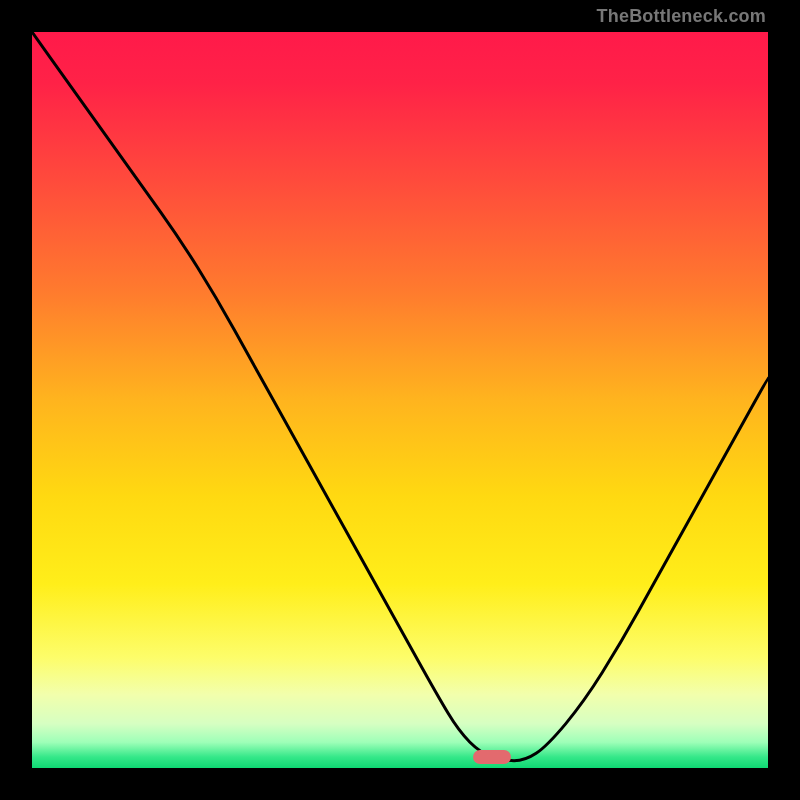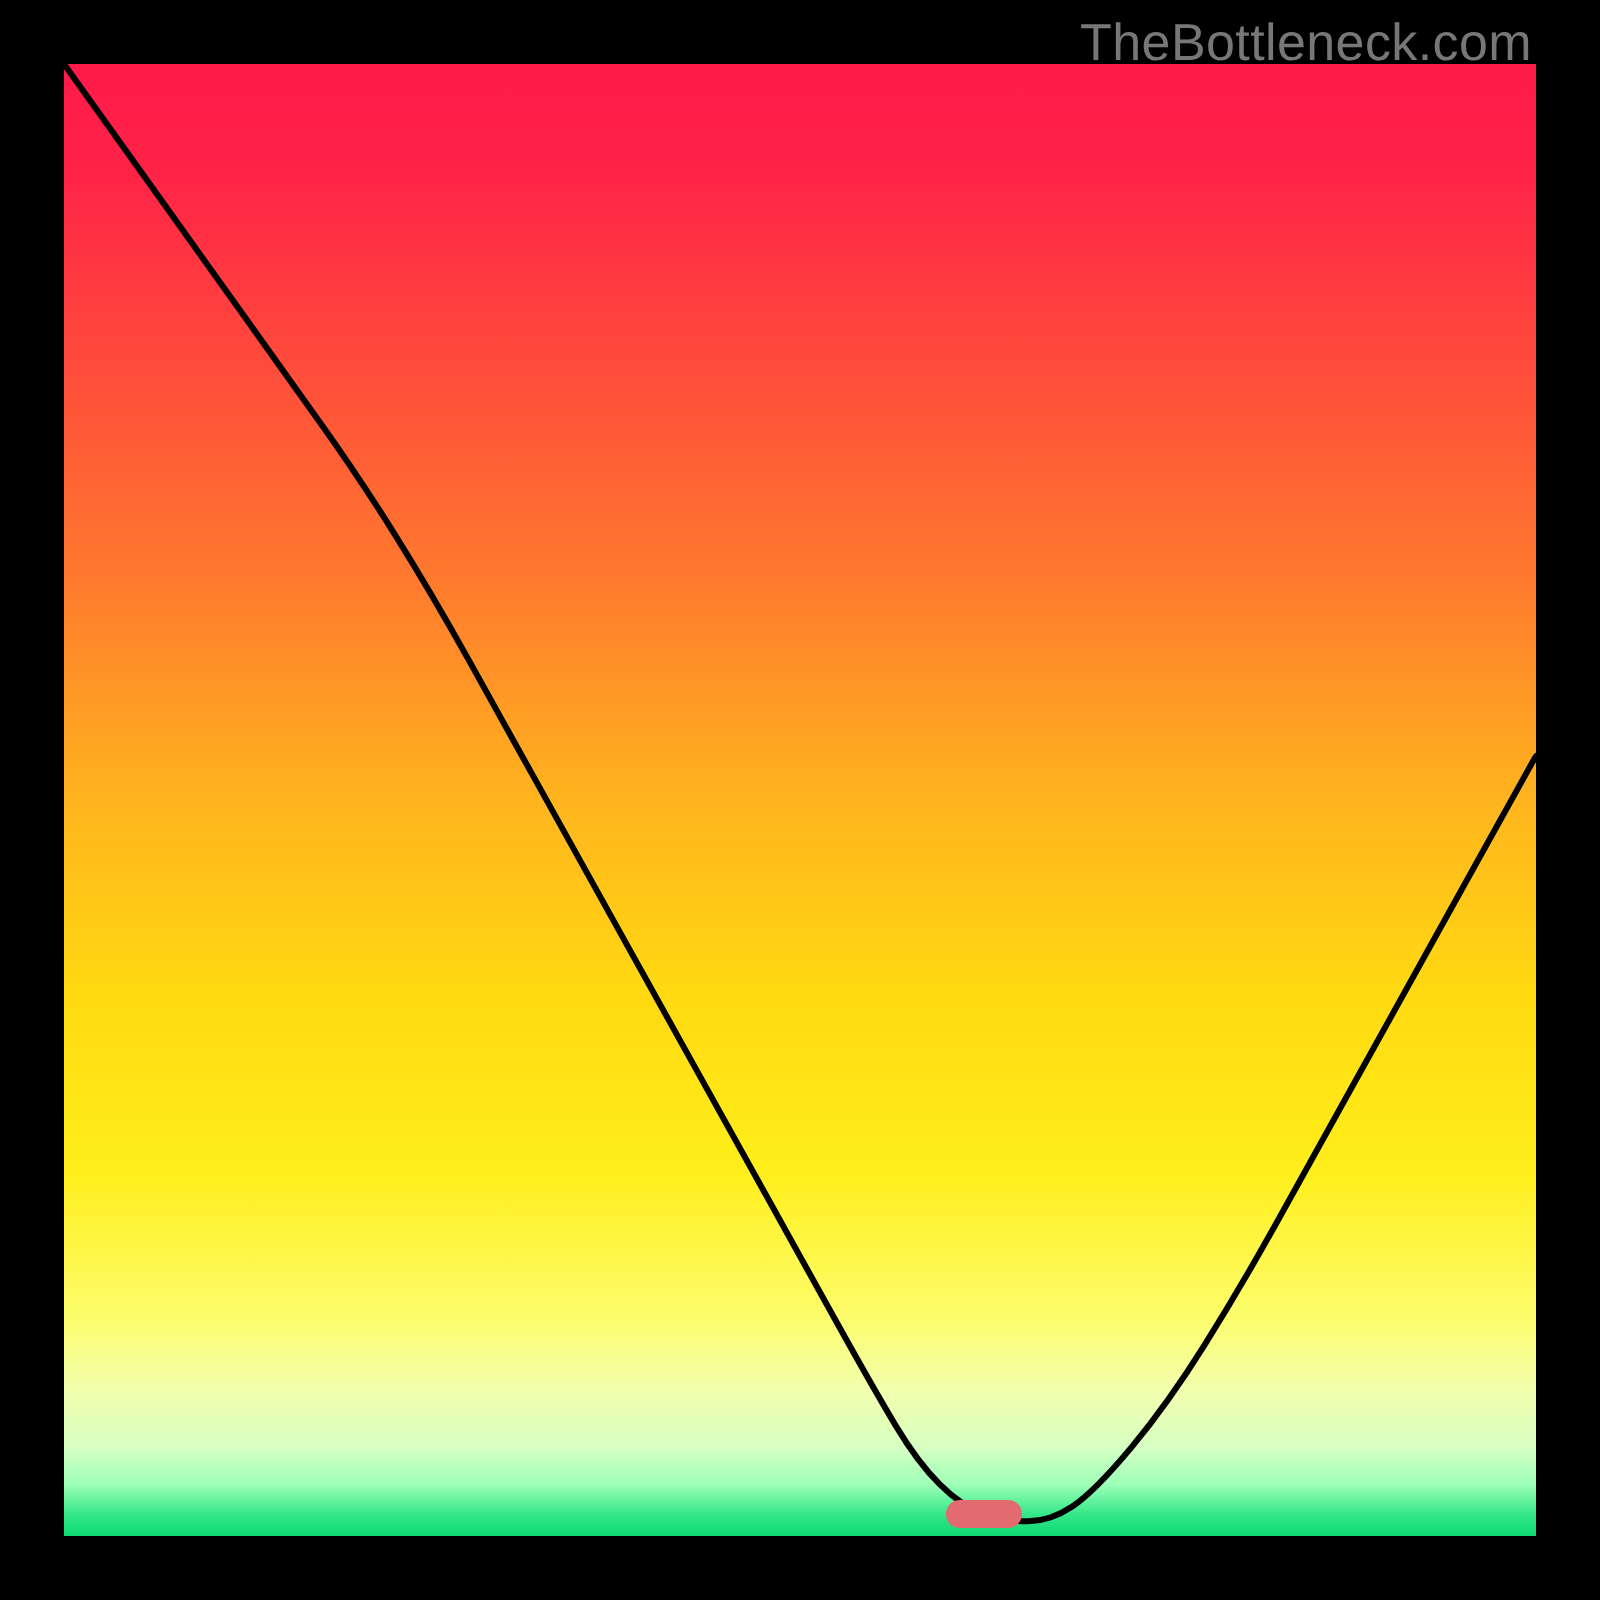--- a/index.html
+++ b/index.html
@@ -39,22 +39,22 @@
     left: 0;
     top: 0;
     width: 100%;
     height: 100%;
   }
   .watermark {
     position: absolute;
     top: 6px;
     right: 34px;
     color: #777;
-    font-size: 26px;
-    font-weight: 400;
+    font-size: 18px;
+    font-weight: 700;
     letter-spacing: 0.2px;
   }
   .marker {
     position: absolute;
     width: 38px;
     height: 14px;
     background: #e36a6e;
     border-radius: 7px;
   }
 </style>

